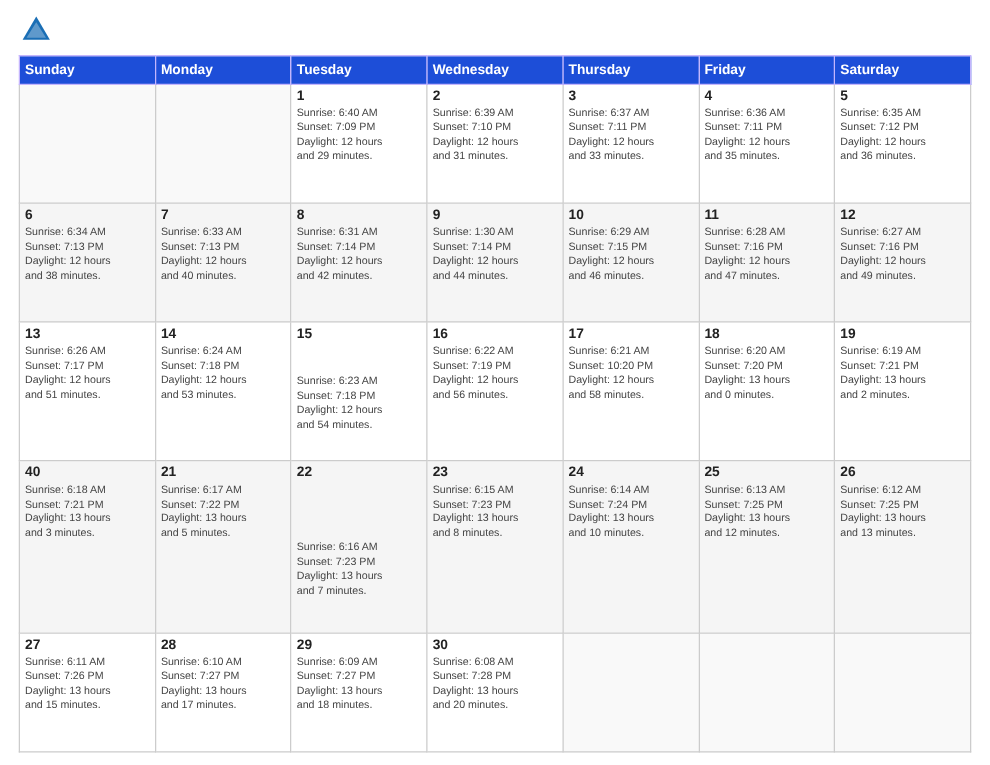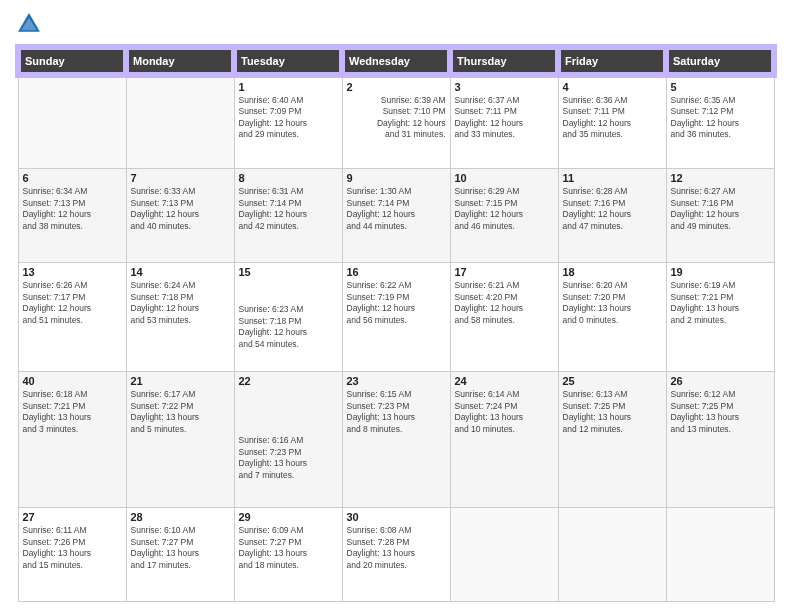--- a/index.html
+++ b/index.html
@@ -60,27 +60,27 @@
       color: #555;
     }
     .calendar {
       flex: 1;
       border: 1px solid #ccc;
       border-collapse: collapse;
       width: 100%;
       table-layout: fixed;
     }
     .calendar th {
-      background: #404040;
+      background: #1d4ed8;
       color: #fff;
       font-size: 11px;
       font-weight: bold;
       padding: 5px 4px;
       text-align: left;
-      border: 6px solid #c4b5fd;
+      border: 1px solid #c4b5fd;
     }
     .calendar td {
       border: 1px solid #ccc;
       vertical-align: top;
       padding: 3px 4px;
       font-size: 9px;
       color: #333;
       background: #fff;
       height: 78px;
     }
@@ -145,21 +145,21 @@
           <td class="empty"></td>
           <td>
             <span class="day-num">1</span>
             <div class="day-info" style="white-space: pre-line;">Sunrise: 6:40 AM
 Sunset: 7:09 PM
 Daylight: 12 hours
 and 29 minutes.</div>
           </td>
           <td>
             <span class="day-num">2</span>
-            <div class="day-info" style="white-space: pre-line; text-align: right;">Sunrise: 6:39 AM
+            <div class="day-info" style="white-space: pre-line;">Sunrise: 6:39 AM
 Sunset: 7:10 PM
 Daylight: 12 hours
 and 31 minutes.</div>
           </td>
           <td>
             <span class="day-num">3</span>
             <div class="day-info" style="white-space: pre-line;">Sunrise: 6:37 AM
 Sunset: 7:11 PM
 Daylight: 12 hours
 and 33 minutes.</div>
@@ -255,21 +255,21 @@
           <td>
             <span class="day-num">16</span>
             <div class="day-info" style="white-space: pre-line;">Sunrise: 6:22 AM
 Sunset: 7:19 PM
 Daylight: 12 hours
 and 56 minutes.</div>
           </td>
           <td>
             <span class="day-num">17</span>
             <div class="day-info" style="white-space: pre-line;">Sunrise: 6:21 AM
-Sunset: 4:20 PM
+Sunset: 10:20 PM
 Daylight: 12 hours
 and 58 minutes.</div>
           </td>
           <td>
             <span class="day-num">18</span>
             <div class="day-info" style="white-space: pre-line;">Sunrise: 6:20 AM
 Sunset: 7:20 PM
 Daylight: 13 hours
 and 0 minutes.</div>
           </td>

